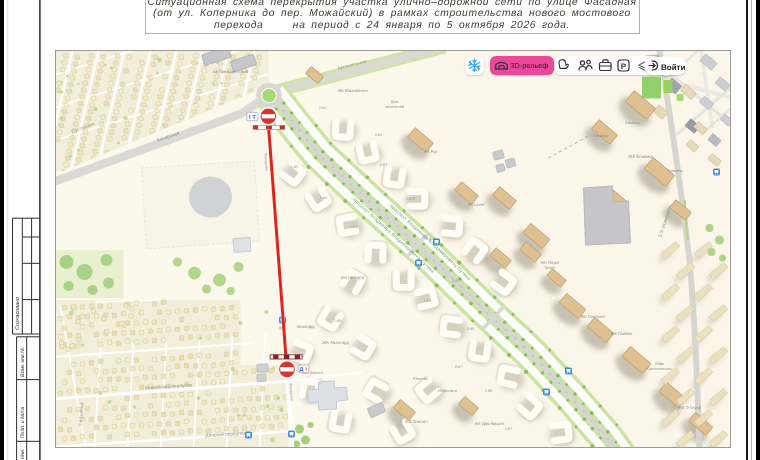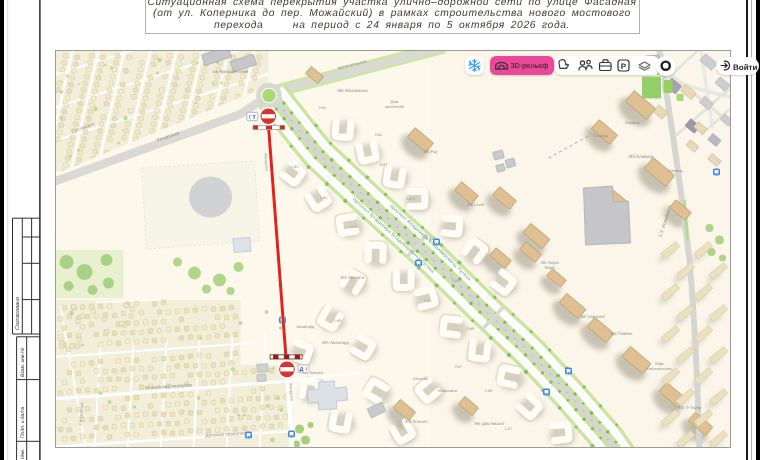--- a/index.html
+++ b/index.html
@@ -1148,21 +1148,21 @@
       </g>
       <text x="68.5" y="12.6" font-family="'Liberation Sans',sans-serif" font-size="8" font-weight="bold" fill="#333" text-anchor="middle">P</text>
       <g fill="none" stroke="#666" stroke-width="1.2" stroke-linejoin="round">
         <path d="M 84,9 L 89.5,6 L 95,9 L 89.5,12 Z"></path>
         <path d="M 84,11.2 L 89.5,14.2 L 95,11.2"></path>
       </g>
     </svg></div>
 <div style="position:absolute;background:#fff;border-radius:6px;box-shadow:0 1px 2px rgba(0,0,0,0.18);left:656px;top:56px;width:19.5px;height:19.5px;border-radius:50%;"><svg width="19.5" height="19.5">
       <circle cx="9.7" cy="9.7" r="4.1" fill="none" stroke="#1f1f1f" stroke-width="2.4"></circle>
     </svg></div>
-<div style="position:absolute;background:#fff;border-radius:6px;box-shadow:0 1px 2px rgba(0,0,0,0.18);left:716px;top:57px;width:43px;height:17.5px;border-radius:9px;display:flex;align-items:center;">
+<div style="position:absolute;background:#fff;border-radius:6px;box-shadow:0 1px 2px rgba(0,0,0,0.18);left:644px;top:57px;width:43px;height:17.5px;border-radius:9px;display:flex;align-items:center;">
     <svg width="11" height="11" viewBox="0 0 11 11" style="margin-left:4px;flex:none;">
       <g fill="none" stroke="#222" stroke-width="1.2" stroke-linecap="round">
         <path d="M 4.2,1.2 A 4.4 4.4 0 1 1 4.2,9.8"></path>
         <line x1="1" y1="5.5" x2="7" y2="5.5"></line>
         <path d="M 5,3.5 L 7,5.5 L 5,7.5"></path>
       </g>
     </svg>
     <svg width="28" height="12" style="margin-left:2px;">
       <text x="0" y="9.5" font-size="8" font-weight="bold" fill="#222" font-family="'Liberation Sans',sans-serif">Войти</text>
     </svg>

